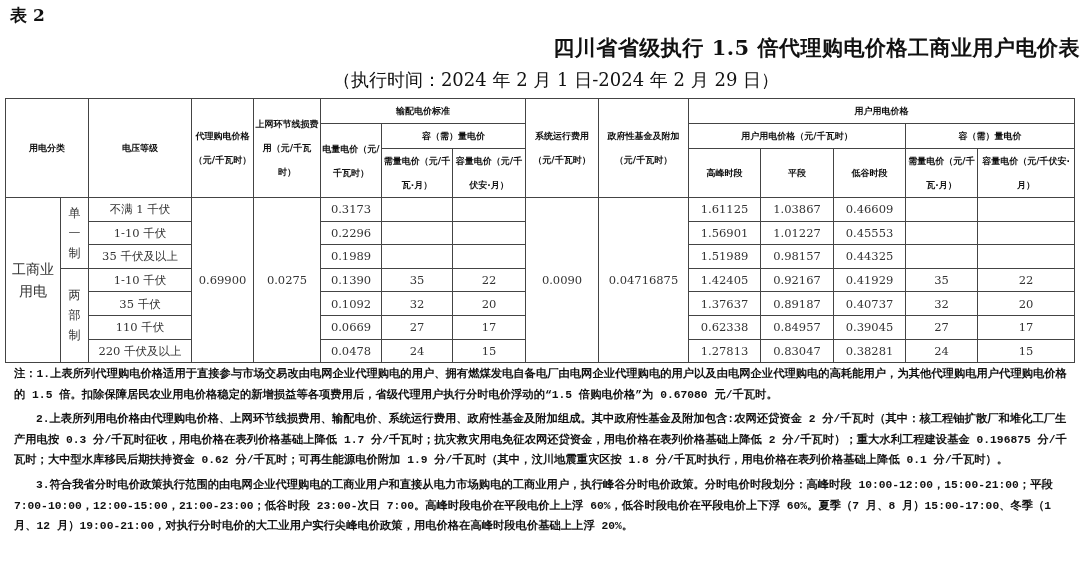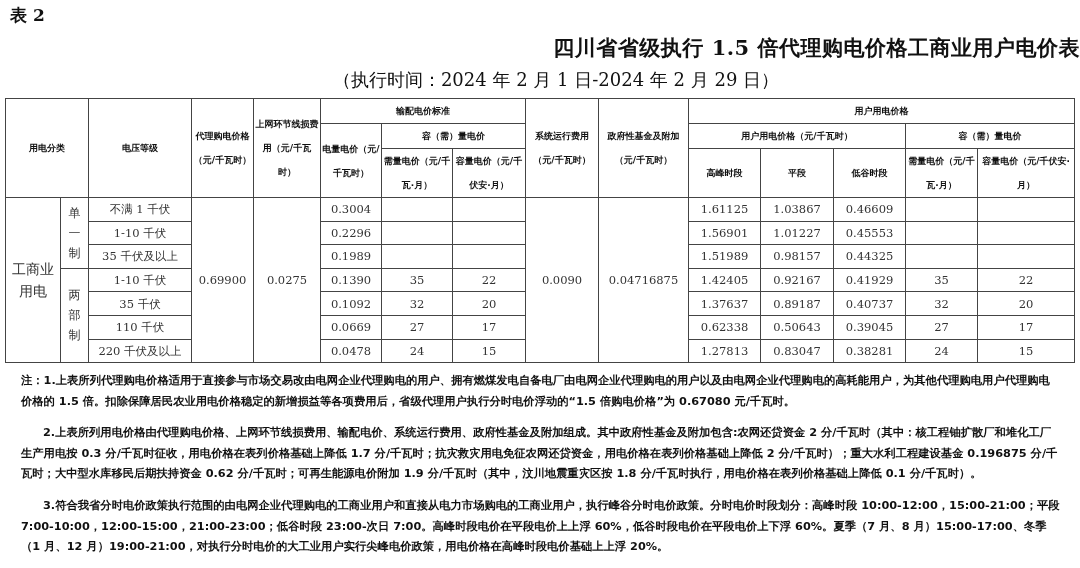--- a/index.html
+++ b/index.html
@@ -9,21 +9,21 @@
   .title { position: absolute; left: 0; width: 1080px; top: 34px; text-align: right; font-size: 21px; font-weight: bold; letter-spacing: 0.5px; }
   .subtitle { position: absolute; left: 0; width: 1036px; top: 68px; text-align: center; font-size: 18px; padding-left: 36px; margin-left: 20px; }
   table.price { position: absolute; left: 5px; top: 98px; border-collapse: collapse; table-layout: fixed; width: 1069px; }
   table.price td { border: 1.2px solid #444; text-align: center; vertical-align: middle; padding: 0; overflow: hidden; }
   .hd { font-size: 9px; font-weight: bold; line-height: 24px; font-family: "DejaVu Sans", sans-serif; margin-top: 16px; }
   .hd.ml { line-height: 24px; }
   .bd { font-size: 11.5px; height: 23.6px; line-height: 22px; color: #333; font-family: "DejaVu Serif", serif; }
   .vert { font-size: 12px; line-height: 20px; color: #333; width: 1em; margin: 0 auto; word-break: break-all; }
   .cat { font-size: 14px; line-height: 22px; color: #333; }
   .notes { position: absolute; left: 10px; top: 360px; width: 1062px; font-size: 11.3px; font-weight: bold; line-height: 20.6px; font-family: "DejaVu Sans", sans-serif; color: #111; }
-  .notes p { margin: 11px; }
+  .notes p { margin: 4px; font-family: Liberation Mono, monospace; }
   .notes p.indent { text-indent: 22px; }
 </style>
 </head>
 <body>
 
 <div class="table-label">表 2</div>
 <div class="title">四川省省级执行 1.5 倍代理购电价格工商业用户电价表</div>
 <div class="subtitle">（执行时间：2024 年 2 月 1 日-2024 年 2 月 29 日）</div>
 
 <table class="price">
@@ -74,21 +74,21 @@
   <tr class="bd">
     <td rowspan="7">
           <div class="cat" style="width:3em;margin:0 auto">工商业用电</div>
         </td>
     <td rowspan="3">
           <div class="vert">单一制</div>
         </td>
     <td>不满 1 千伏</td>
     <td rowspan="7">0.69900</td>
     <td rowspan="7">0.0275</td>
-    <td>0.3004</td>
+    <td>0.3173</td>
     <td></td>
     <td></td>
     <td rowspan="7">0.0090</td>
     <td rowspan="7">0.04716875</td>
     <td>1.61125</td>
     <td>1.03867</td>
     <td>0.46609</td>
     <td></td>
     <td></td>
   </tr>
@@ -143,21 +143,21 @@
     <td>32</td>
     <td>20</td>
   </tr>
 
   <tr class="bd">
     <td>110 千伏</td>
     <td>0.0669</td>
     <td>27</td>
     <td>17</td>
     <td>0.62338</td>
-    <td>0.50643</td>
+    <td>0.84957</td>
     <td>0.39045</td>
     <td>27</td>
     <td>17</td>
   </tr>
 
   <tr class="bd">
     <td>220 千伏及以上</td>
     <td>0.0478</td>
     <td>24</td>
     <td>15</td>

